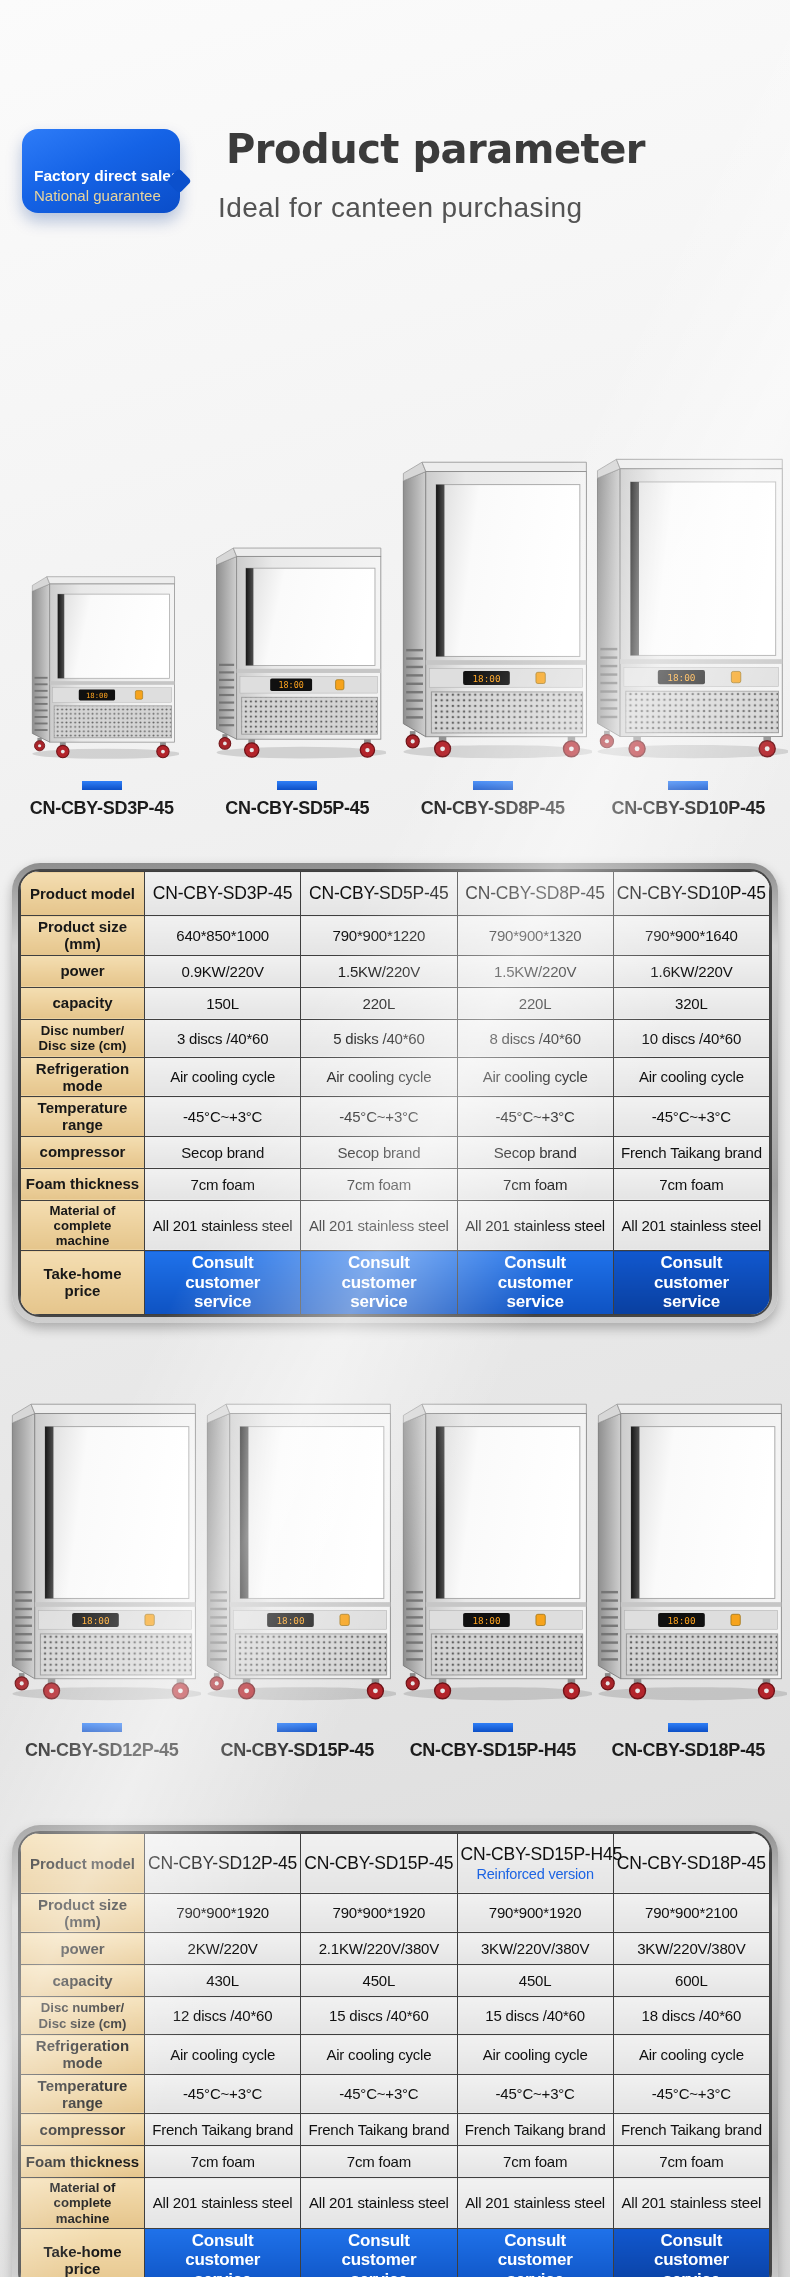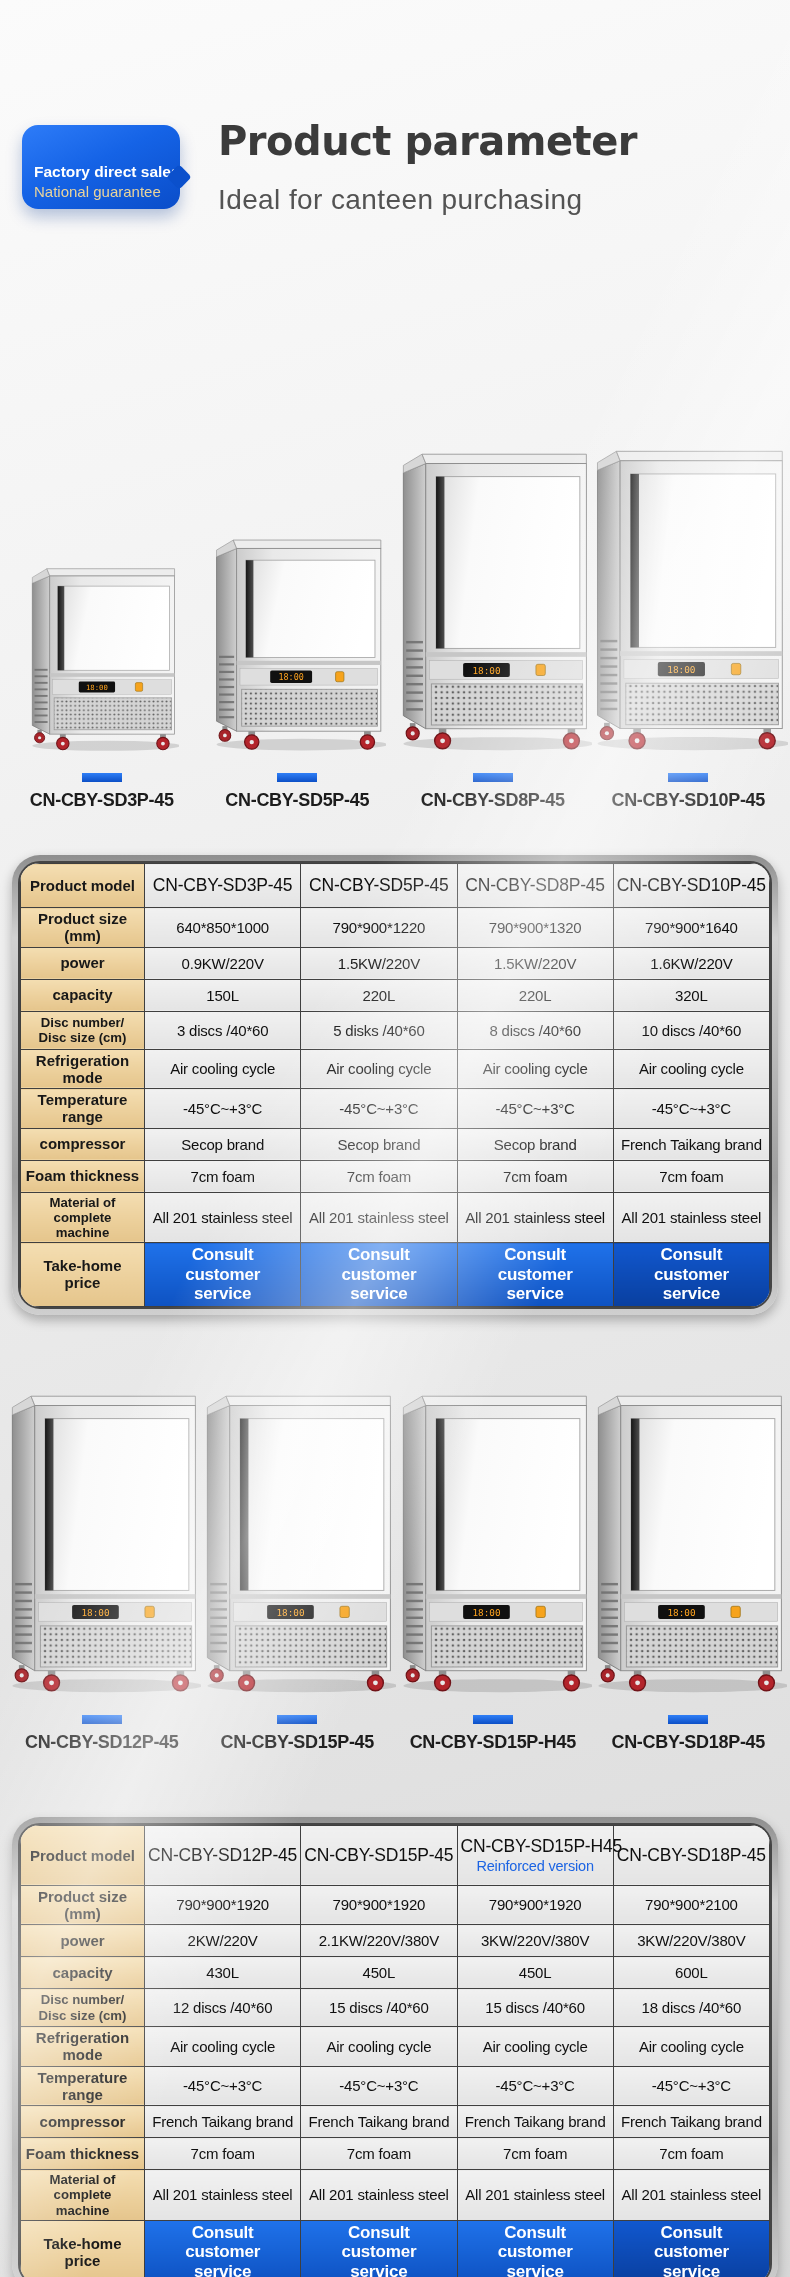--- a/index.html
+++ b/index.html
@@ -22,21 +22,21 @@
     color:#fff; padding:32px 8px 8px 12px;
     box-shadow:0 8px 16px rgba(5,50,140,.28);
     display:flex; flex-direction:column; justify-content:flex-end;
   }
   .badge::after{
     content:""; position:absolute; right:-8px; top:62%; width:18px; height:18px;
     background:#0b50cc; transform:translateY(-50%) rotate(45deg); border-radius:4px;
   }
   .badge-line1 { font-size:15.5px; font-weight:bold; white-space:nowrap; line-height:1.2; }
   .badge-line2 { font-size:15px; font-weight:normal; color:#e9d49c; white-space:nowrap; line-height:1.2; margin-top:1px; }
-  .titles h1 { margin:0; font-size:40px; font-weight:bold; color:#3b3b3b; letter-spacing:-0.5px; font-family:"DejaVu Sans",sans-serif; }
+  .titles h1 { margin:8px; font-size:40px; font-weight:bold; color:#3b3b3b; letter-spacing:-0.5px; font-family:"DejaVu Sans",sans-serif; }
   .titles .sub { font-size:28px; color:#535353; margin-top:20px; letter-spacing:0.4px; }
 
   
   .products { display:flex; align-items:flex-end; justify-content:space-around; padding:0 4px; }
   .products-row1 { margin-top:224px; }
   .products-row2 { margin-top:70px; }
   .product { flex:1 1 0; display:flex; flex-direction:column; align-items:center; min-width:0; }
   .fz-svg { display:block; }
   .dash { width:40px; height:9px; margin:20px 0 8px; background:linear-gradient(180deg,#2f7ff7,#0c4fc6); }
   .model-label { font-size:18px; font-weight:bold; color:#1c1c1c; letter-spacing:-0.3px; white-space:nowrap; }

